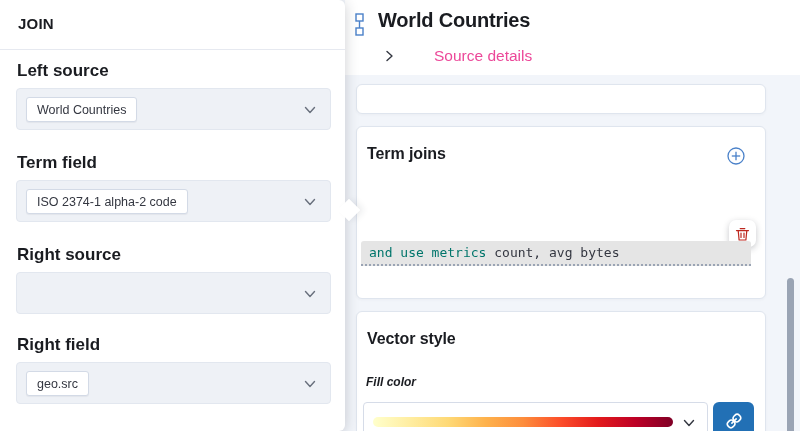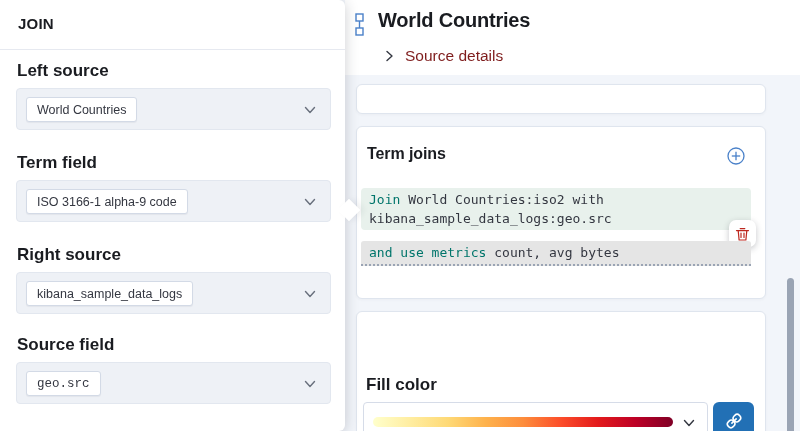--- a/index.html
+++ b/index.html
@@ -18,21 +18,21 @@
 
   .vector-icon { position:absolute; left:10px; top:13px; width:14px; height:24px; }
   .panel-title {
     position:absolute; left:33px; top:9px;
     font-size:20px; font-weight:700; color:#1a1c21; letter-spacing:-0.2px;
   }
   .source-details {
     position:absolute; left:38px; top:44px; height:24px;
     display:flex; align-items:center; gap:10px; cursor:pointer;
   }
-  .source-details .acc-label { font-size:15.5px; color:#7f1d1d; }
+  .source-details .acc-label { font-size:15.5px; color:#ec4899;margin-left:29px; }
 
   .card {
     position:absolute; left:11px; width:410px; background:#ffffff;
     border:1px solid #dfe5ee; border-radius:6px;
     box-shadow:0 1px 3px rgba(52,55,65,0.04);
     padding-left:16px;
   }
   .card-fragment { top:9px;  height:30px; }          
   .card-joins    { top:51px; height:173px; }         
   .card-style    { top:236px; height:150px; }        
@@ -59,21 +59,21 @@
 
   .trash-btn {
     position:absolute; left:372px; top:93px; width:27px; height:27px;
     background:#ffffff; border:none; border-radius:7px;
     box-shadow:0 2px 6px rgba(30,35,48,0.25); cursor:pointer;
     display:flex; align-items:center; justify-content:center; padding:0;
   }
 
   .field-label-sm {
     position:absolute; left:9px; top:63px;
-    font-size:17px; font-weight:700; color:#1a1c21;
+    font-size:12px; font-weight:700; color:#1a1c21;font-style:italic;
   }
   .color-select {
     position:absolute; left:6px; top:90px; width:345px; height:40px;
     background:#ffffff; border:1px solid #d6dce8; border-radius:4px; cursor:pointer;
   }
   .color-ramp {
     position:absolute; left:9px; top:14px; width:300px; height:10px; border-radius:5px;
   }
   .color-select .chev { position:absolute; right:11px; top:13px; }
   .link-btn {
@@ -106,21 +106,21 @@
   }
   .popover-divider { position:absolute; left:0; top:49px; right:0; height:1px; background:#e6e9f0; }
 
   .form-label { position:absolute; left:17px; font-size:17px; font-weight:700; color:#1a1c21; }
   .lbl-0 { top:61px; } .lbl-1 { top:153px; } .lbl-2 { top:245px;text-align:right; } .lbl-3 { top:335px; }
 
   .combo {
     position:absolute; left:16px; width:315px; height:42px;
     background:#eef1f6; border:1px solid #e2e7ef; border-radius:4px; cursor:pointer;
   }
-  .cmb-0 { top:88px; } .cmb-1 { top:180px; } .cmb-2 { top:272px; } .cmb-3 { top:362px;font-family:Liberation Mono, monospace; }
+  .cmb-0 { top:88px; } .cmb-1 { top:180px; } .cmb-2 { top:272px; } .cmb-3 { top:362px; }
   .combo-pill {
     position:absolute; left:9px; top:8px; height:25px;
     display:inline-flex; align-items:center; padding:0 10px;
     background:#ffffff; border:1px solid #d3dae6; border-radius:3px;
     font-size:12.5px; color:#343741; box-shadow:0 1px 1px rgba(52,55,65,0.06);
   }
   .combo .chev { position:absolute; right:13px; top:14px; }
 
   svg { display:block; }
 </style>
@@ -154,42 +154,40 @@
       <div class="card card-joins">
         <div class="card-title">Term joins</div>
         <button class="plus-btn" title="">
           <svg width="22" height="22" viewBox="0 0 22 22">
             <circle cx="11" cy="11" r="8" fill="none" stroke="#4a81c9" stroke-width="1.3"></circle>
             <line x1="11" y1="6.8" x2="11" y2="15.2" stroke="#4a81c9" stroke-width="1.3"></line>
             <line x1="6.8" y1="11" x2="15.2" y2="11" stroke="#4a81c9" stroke-width="1.3"></line>
           </svg>
         </button>
 
-        <div class="expr expr-join">
-          <span class="kw">Join</span><span> World Countries:iso2 with kibana_sample_data_logs:geo.src</span>
-        </div>
 
         <button class="trash-btn">
           <svg width="15" height="16" viewBox="0 0 15 16">
             <g fill="none" stroke="#bd271e" stroke-width="1.2" stroke-linecap="round" stroke-linejoin="round">
               <path d="M5.2 2.6 L9.8 2.6"></path>
               <path d="M1.5 4.6 L13.5 4.6"></path>
               <path d="M3.2 4.6 L4.1 14 L10.9 14 L11.8 4.6"></path>
               <path d="M6 7 L6 11.5"></path>
               <path d="M9 7 L9 11.5"></path>
             </g>
           </svg>
         </button>
 
         <div class="expr expr-metrics">
           <span class="kw">and use metrics</span><span> count, avg bytes</span>
         </div>
       </div>
 
       <div class="card card-style">
+        <div class="card-title">Vector style</div>
         <div class="field-label-sm">Fill color</div>
 
         <div class="color-select">
           <div class="color-ramp" style="background: linear-gradient(to right, rgb(255, 255, 204), rgb(255, 237, 160), rgb(254, 217, 118), rgb(254, 178, 76), rgb(253, 141, 60), rgb(252, 78, 42), rgb(227, 26, 28), rgb(189, 0, 38), rgb(128, 0, 38));"></div>
           <svg class="chev" width="14" height="14" viewBox="0 0 14 14">
             <polyline points="2.5,4.5 7,9.5 11.5,4.5" fill="none" stroke="#343741" stroke-width="1.4" stroke-linecap="round" stroke-linejoin="round"></polyline>
           </svg>
         </div>
 
         <button class="link-btn">
@@ -216,35 +214,34 @@
     <div class="form-label lbl-0">Left source</div>
     <div class="combo cmb-0">
       <span class="combo-pill">World Countries</span>
       <svg class="chev" width="14" height="14" viewBox="0 0 14 14">
         <polyline points="2.5,4.5 7,9.5 11.5,4.5" fill="none" stroke="#69707d" stroke-width="1.4" stroke-linecap="round" stroke-linejoin="round"></polyline>
       </svg>
     </div>
 
     <div class="form-label lbl-1">Term field</div>
     <div class="combo cmb-1">
-      <span class="combo-pill">ISO 3166-1 alpha-9 code</span>
+      <span class="combo-pill">ISO 2374-1 alpha-2 code</span>
       <svg class="chev" width="14" height="14" viewBox="0 0 14 14">
         <polyline points="2.5,4.5 7,9.5 11.5,4.5" fill="none" stroke="#69707d" stroke-width="1.4" stroke-linecap="round" stroke-linejoin="round"></polyline>
       </svg>
     </div>
 
     <div class="form-label lbl-2">Right source</div>
     <div class="combo cmb-2">
-      <span class="combo-pill">kibana_sample_data_logs</span>
-      <svg class="chev" width="14" height="14" viewBox="0 0 14 14">
-        <polyline points="2.5,4.5 7,9.5 11.5,4.5" fill="none" stroke="#69707d" stroke-width="1.4" stroke-linecap="round" stroke-linejoin="round"></polyline>
-      </svg>
-    </div>
-
-    <div class="form-label lbl-3">Source field</div>
+      <svg class="chev" width="14" height="14" viewBox="0 0 14 14">
+        <polyline points="2.5,4.5 7,9.5 11.5,4.5" fill="none" stroke="#69707d" stroke-width="1.4" stroke-linecap="round" stroke-linejoin="round"></polyline>
+      </svg>
+    </div>
+
+    <div class="form-label lbl-3">Right field</div>
     <div class="combo cmb-3">
       <span class="combo-pill">geo.src</span>
       <svg class="chev" width="14" height="14" viewBox="0 0 14 14">
         <polyline points="2.5,4.5 7,9.5 11.5,4.5" fill="none" stroke="#69707d" stroke-width="1.4" stroke-linecap="round" stroke-linejoin="round"></polyline>
       </svg>
     </div>
   </div>
 
 </div>
 

